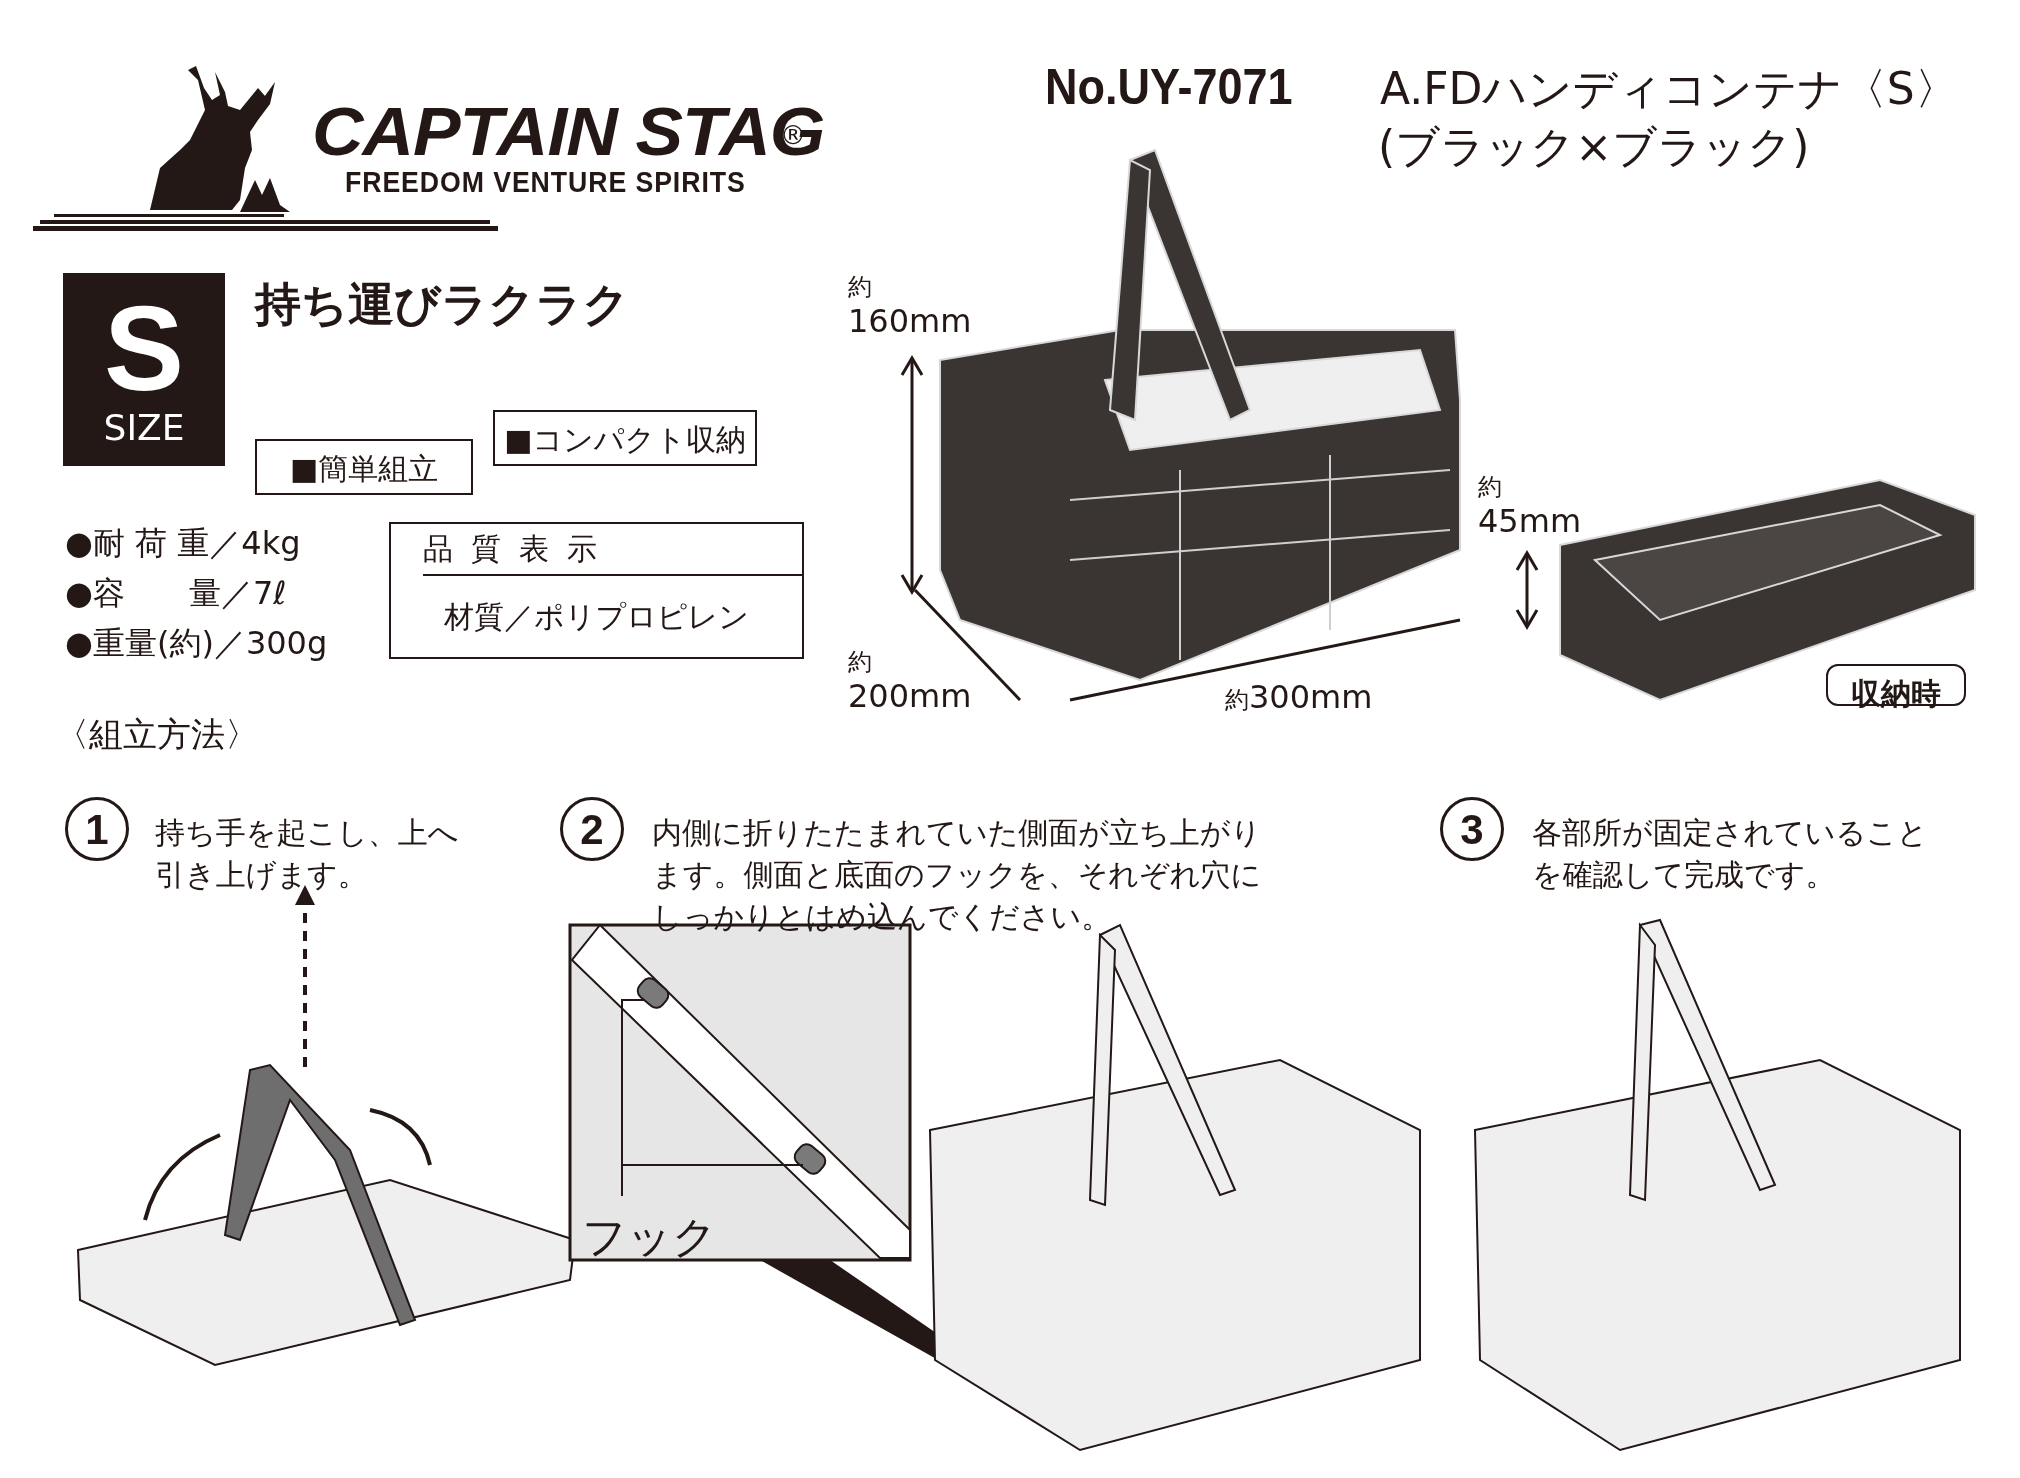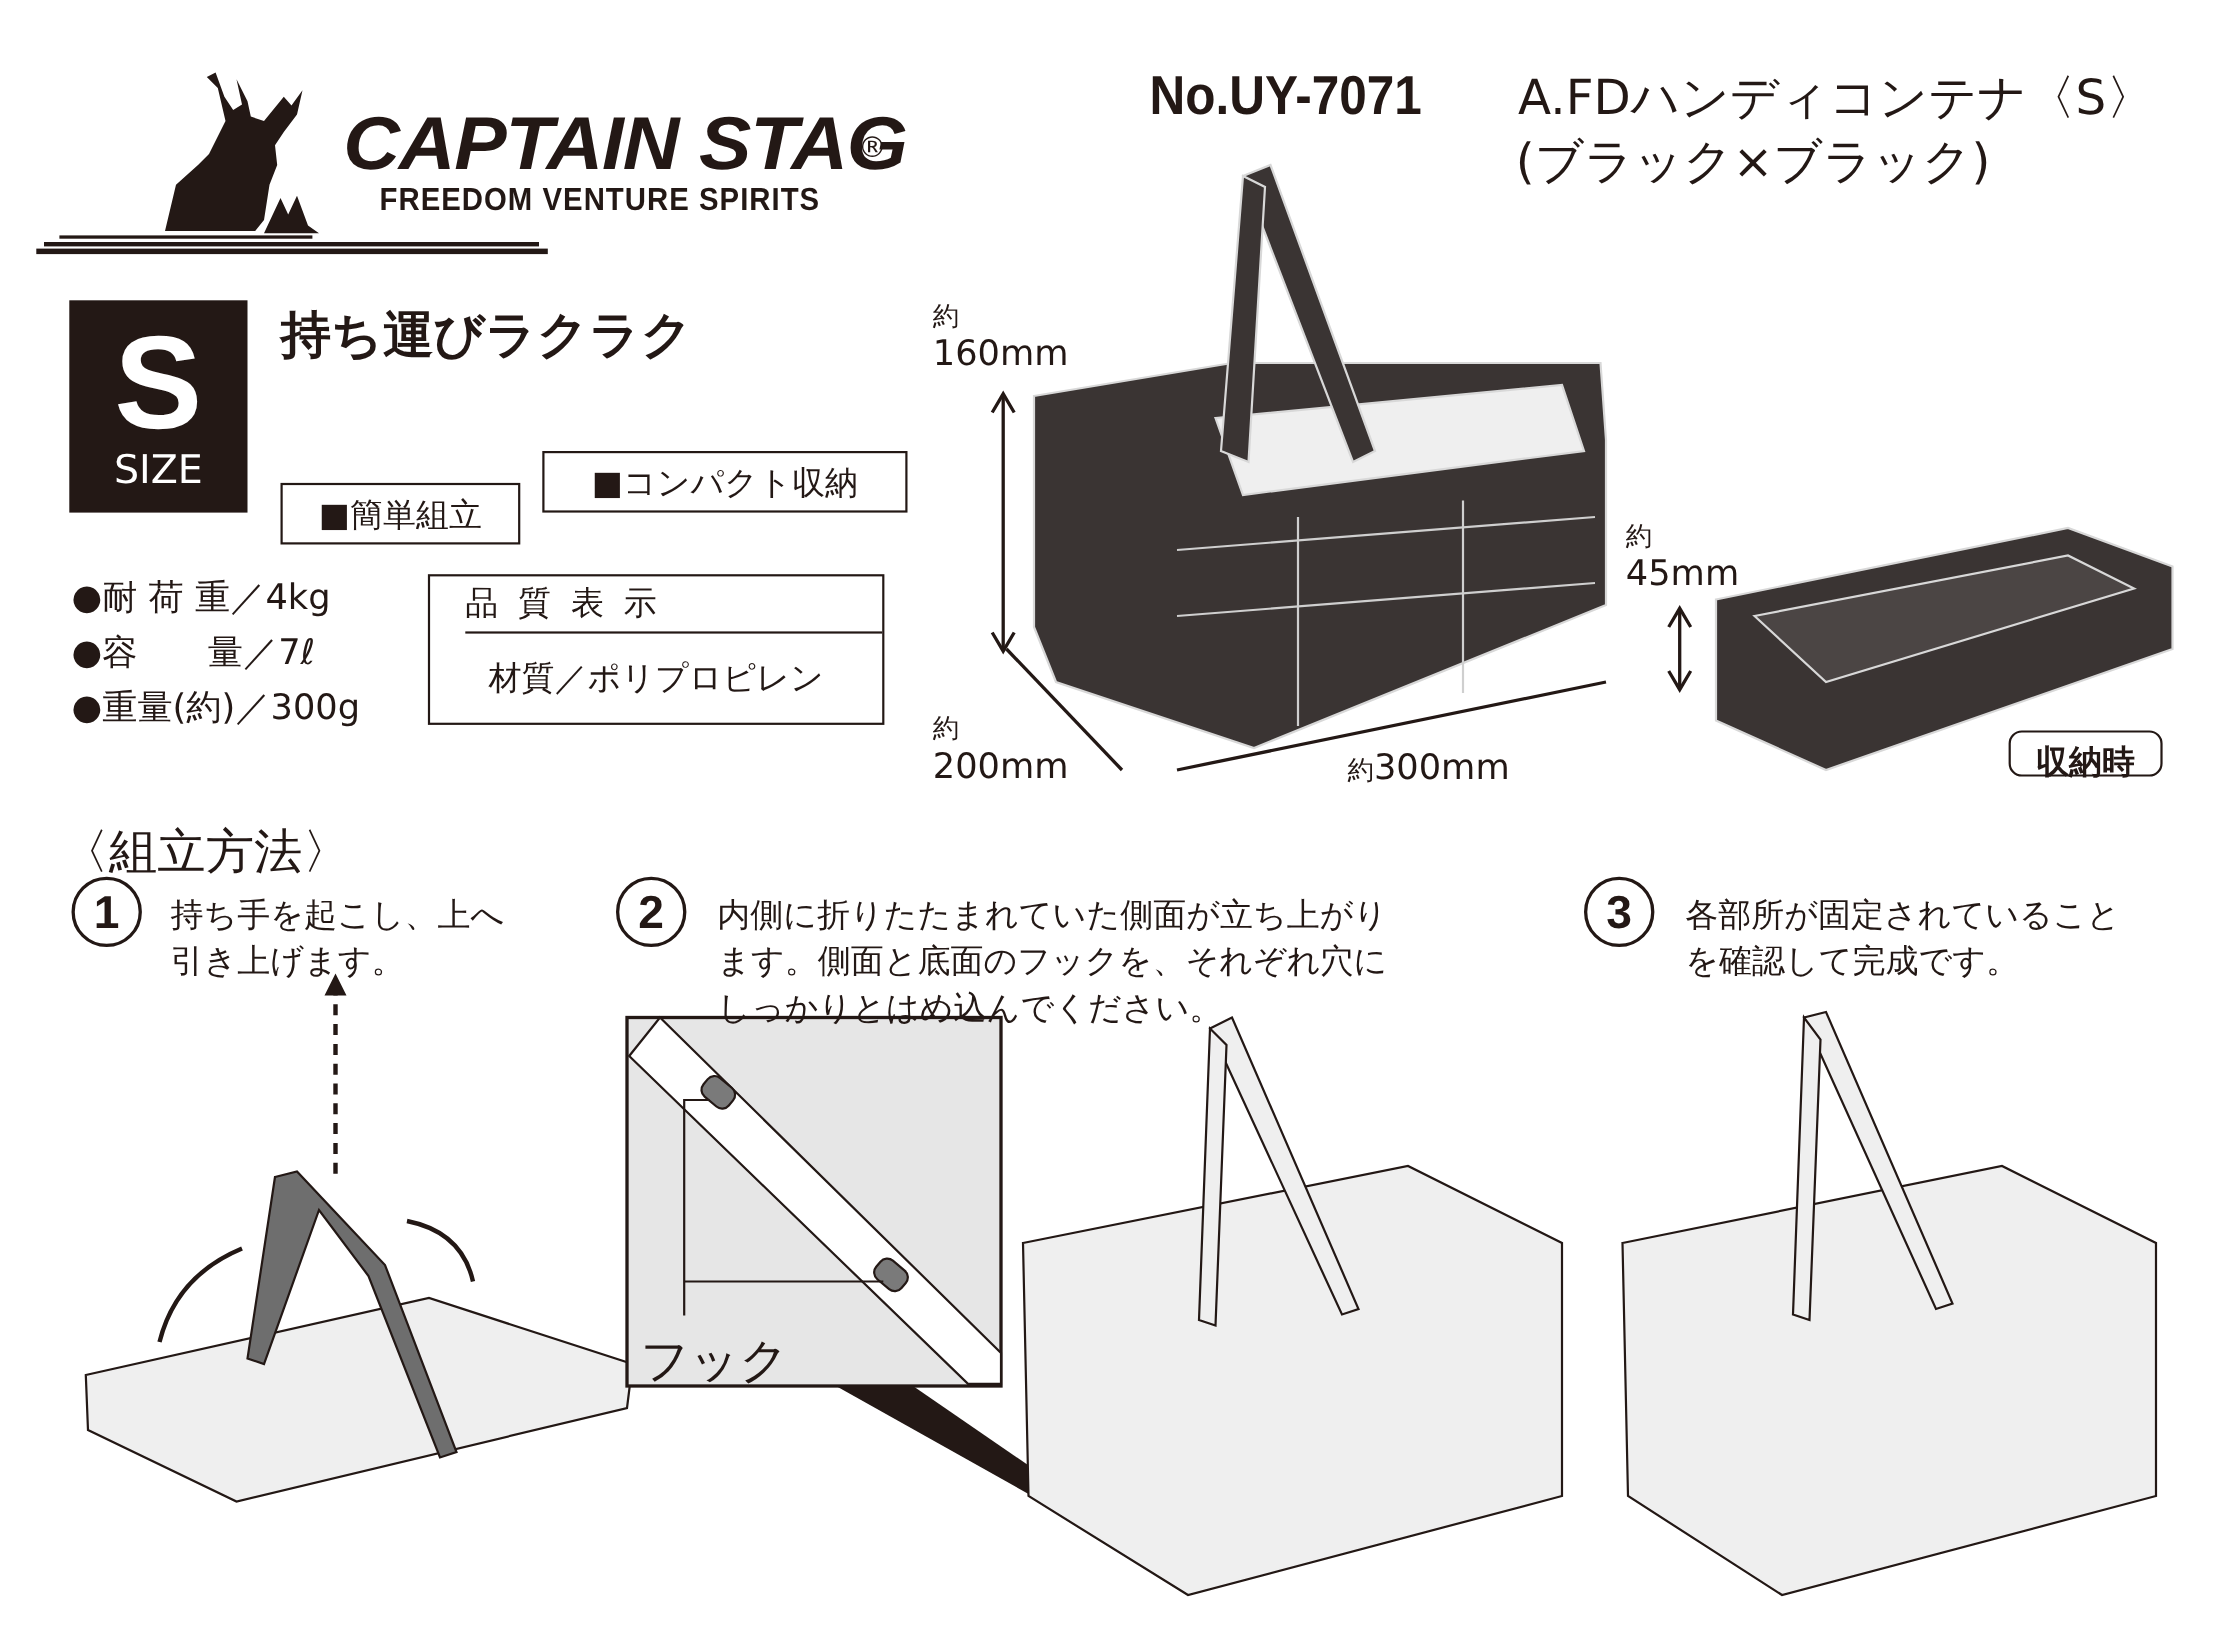--- a/index.html
+++ b/index.html
@@ -16,32 +16,32 @@
   #model-no { left: 1045px; top: 58px; font-family: "Liberation Sans", sans-serif; font-weight: 700; font-size: 50px; transform: scaleX(0.9); transform-origin: left; }
   #product-name { left: 1380px; top: 60px; font-size: 44px; }
   #product-color { left: 1378px; top: 118px; font-size: 44px; }
   
   #size-box { left: 63px; top: 273px; width: 162px; height: 193px; background: #231815; color: #fff; text-align: center; }
   #size-letter { font-family: "Liberation Sans", sans-serif; font-weight: 900; font-size: 120px; line-height: 130px; display: block; margin-top: 10px; }
   #size-word { font-size: 36px; display: block; margin-top: -6px; }
   #headline { left: 255px; top: 272px; font-weight: 700; font-size: 46px; line-height: 64px; }
   .feature { top: 410px; height: 56px; border: 2.5px solid #231815; font-size: 30px; line-height: 56px; text-align: center; box-sizing: border-box; }
   #feature-1 { left: 255px; width: 218px; margin-top: 29px; }
-  #feature-2 { left: 493px; width: 332px; }
+  #feature-2 { left: 493px; width: 264px; }
   
   #specs { left: 65px; top: 518px; font-size: 32px; line-height: 50px; }
   #quality-box { left: 389px; top: 522px; width: 415px; height: 137px; border: 2.5px solid #231815; box-sizing: border-box; }
   #quality-title { height: 50px; border-bottom: 2.5px solid #231815; text-align: left; font-size: 30px; line-height: 50px; letter-spacing: 18px; margin-left: 32px; }
   #quality-material { text-align: center; font-size: 30px; line-height: 82px; }
   
   .dim { font-size: 32px; line-height: 34px; }
   .dim-small { font-size: 24px; }
   #stored-label { left: 1826px; top: 664px; width: 140px; height: 42px; border: 2.5px solid #231815; border-radius: 12px; font-size: 30px; line-height: 56px; text-align: center; box-sizing: border-box; font-weight: 700; }
   
-  #assembly-title { left: 55px; top: 745px; font-size: 44px; }
+  #assembly-title { left: 55px; top: 712px; font-size: 34px; }
   .step-num { width: 64px; height: 64px; border: 3px solid #231815; border-radius: 50%; box-sizing: border-box;
               font-family: "Liberation Sans", sans-serif; font-weight: 700; font-size: 42px; line-height: 60px; text-align: center; }
   .step-text { font-size: 30px; line-height: 42px; margin-top: 30px; }
   #hook-label { left: 582px; top: 1208px; font-size: 44px; }
   svg { position: absolute; left: 0; top: 0; }
 </style>
 </head>
 <body>
 
 <svg width="2020" height="1478">

